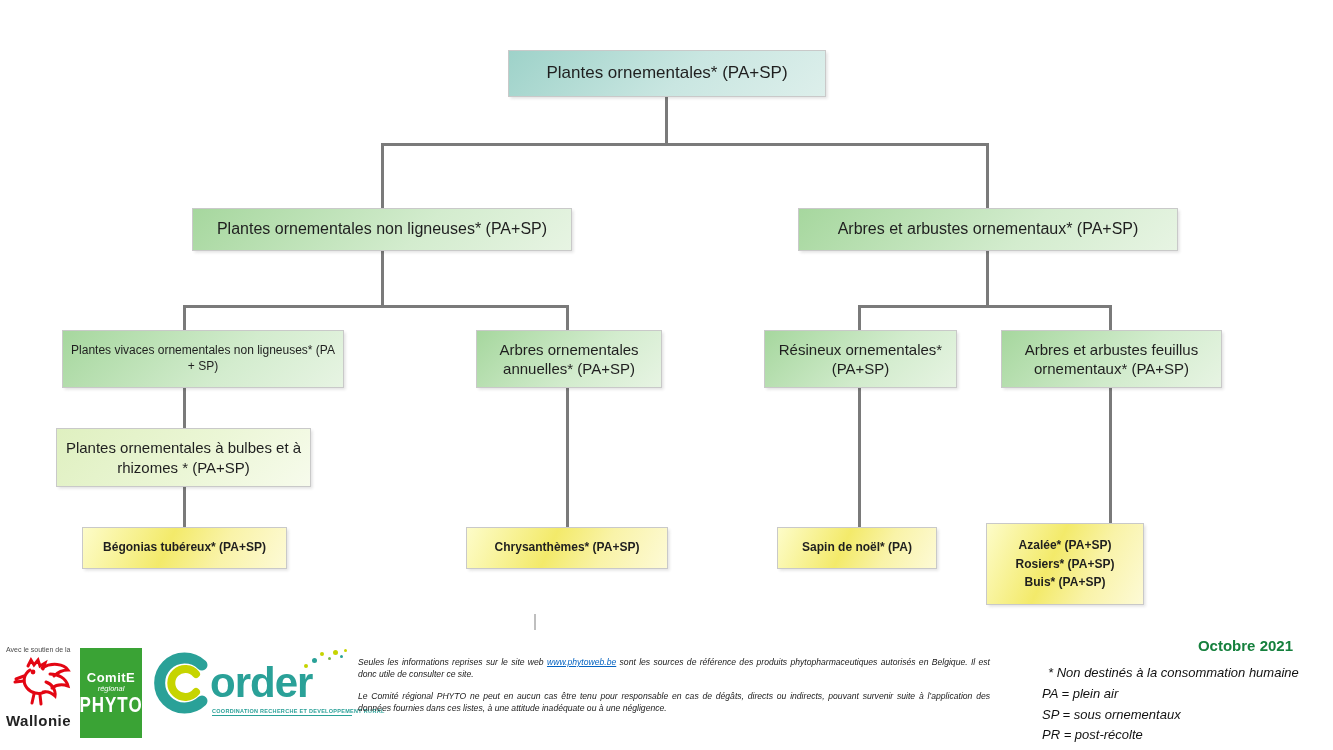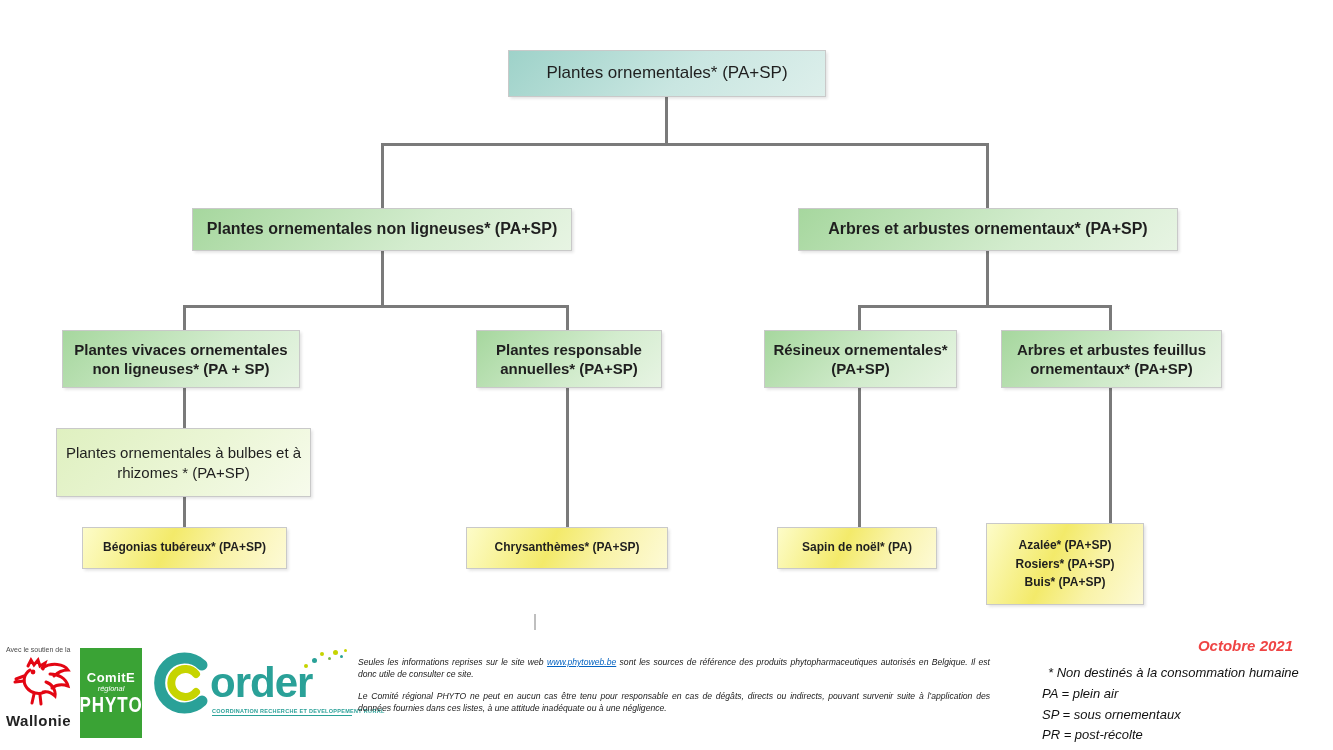--- a/index.html
+++ b/index.html
@@ -7,31 +7,31 @@
     position:relative;width:1333px;height:750px;background:#ffffff;overflow:hidden;
     font-family:"Liberation Sans",sans-serif;color:#1f1f1f;
   }
   
   .box{
     position:absolute;display:flex;align-items:center;justify-content:center;
     text-align:center;border:1px solid #c9c9c9;box-sizing:border-box;
     line-height:1.3;box-shadow:1.5px 1.5px 3px rgba(0,0,0,.12);padding:2px 6px;
   }
   .box.teal  {background:linear-gradient(135deg,#9ed2c9 0%,#c9e6e1 55%,#ddefeb 100%);}
-  .box.green {background:linear-gradient(135deg,#a6d79e 0%,#d3ecce 60%,#e7f4e3 100%);font-weight:bold;}
+  .box.green {background:linear-gradient(135deg,#a6d79e 0%,#d3ecce 60%,#e7f4e3 100%);}
   .box.lime  {background:linear-gradient(135deg,#dff0c0 0%,#ebf6d6 55%,#f7fbec 100%);}
   .box.yellow{background:linear-gradient(115deg,#fdfcc9 0%,#f3ea6a 42%,#f9f3a8 68%,#fdfad6 100%);}
   #box-root {left:508px;top:50px;width:318px;height:47px;font-size:17px;}
   #box-l2a  {left:192px;top:208px;width:380px;height:43px;font-size:16px;}
   #box-l2b  {left:798px;top:208px;width:380px;height:43px;font-size:16px;}
-  #box-l3a  {left:62px; top:330px;width:238px;height:58px;font-size:15px;}
+  #box-l3a  {left:62px; top:330px;width:282px;height:58px;font-size:12px;}
   #box-l3b  {left:476px;top:330px;width:186px;height:58px;font-size:15px;}
   #box-l3c  {left:764px;top:330px;width:193px;height:58px;font-size:15px;}
   #box-l3d  {left:1001px;top:330px;width:221px;height:58px;font-size:15px;}
-  #box-l4   {left:56px; top:428px;width:255px;height:69px;font-size:15px;}
+  #box-l4   {left:56px; top:428px;width:255px;height:59px;font-size:15px;}
   #box-leaf1{left:82px; top:527px;width:205px;height:42px;font-size:12px;font-weight:bold;}
   #box-leaf2{left:466px;top:527px;width:202px;height:42px;font-size:12px;font-weight:bold;}
   #box-leaf3{left:777px;top:527px;width:160px;height:42px;font-size:12px;font-weight:bold;}
   #box-leaf4{left:986px;top:523px;width:158px;height:82px;font-size:12px;font-weight:bold;flex-direction:column;line-height:1.55;}
   
   .vline,.hline{position:absolute;background:#7a7a7a;}
   .vline{width:3px;} .hline{height:3px;}
   .tickmark{position:absolute;width:2px;height:16px;background:#bfbfbf;left:534px;top:614px;}
   
   .wallonie{position:absolute;left:6px;top:646px;width:102px;text-align:left;}
@@ -52,21 +52,21 @@
     border-bottom:1px solid #2aa198;padding-bottom:1px;margin-left:60px;margin-top:-6px;white-space:nowrap;
   }
   .dots{position:absolute;left:150px;top:-4px;width:48px;height:26px;}
   .dots i{position:absolute;border-radius:50%;display:block;}
   .disclaimer{
     position:absolute;left:358px;top:656px;width:632px;
     font-size:8.6px;font-style:italic;line-height:1.45;color:#1a1a1a;text-align:justify;
   }
   .disclaimer p{margin:0 0 9px 0;}
   .disclaimer a{color:#0563c1;text-decoration:underline;}
-  .datebox{position:absolute;left:1040px;top:637px;width:253px;text-align:right;font-weight:bold;font-size:15px;color:#ef4444;font-style:italic;}
+  .datebox{position:absolute;left:1040px;top:637px;width:253px;text-align:right;font-weight:bold;font-size:15px;color:#15803d;}
   .legend{position:absolute;left:1042px;top:663px;font-size:13px;font-style:italic;color:#111;line-height:1.6;}
   .legend div:first-child{padding-left:6px;}
 </style>
 </head>
 <body>
 
 <div class="stage">
 
   <div class="vline" style="left:665px;top:97px;height:46px;"></div>
   <div class="hline" style="left:381px;top:143px;width:608px;"></div>
@@ -84,21 +84,21 @@
   <div class="vline" style="left:183px;top:487px;height:40px;"></div>
   <div class="vline" style="left:566px;top:388px;height:139px;"></div>
   <div class="vline" style="left:858px;top:388px;height:139px;"></div>
   <div class="vline" style="left:1109px;top:388px;height:135px;"></div>
   <div class="tickmark"></div>
 
   <div class="box teal" id="box-root">Plantes ornementales* (PA+SP)</div>
   <div class="box green" id="box-l2a">Plantes ornementales non ligneuses* (PA+SP)</div>
   <div class="box green" id="box-l2b">Arbres et arbustes ornementaux* (PA+SP)</div>
   <div class="box green" id="box-l3a">Plantes vivaces ornementales non ligneuses* (PA + SP)</div>
-  <div class="box green" id="box-l3b">Plantes responsable annuelles* (PA+SP)</div>
+  <div class="box green" id="box-l3b">Arbres ornementales annuelles* (PA+SP)</div>
   <div class="box green" id="box-l3c">Résineux ornementales* (PA+SP)</div>
   <div class="box green" id="box-l3d">Arbres et arbustes feuillus ornementaux* (PA+SP)</div>
   <div class="box lime" id="box-l4">Plantes ornementales à bulbes et à rhizomes * (PA+SP)</div>
   <div class="box yellow" id="box-leaf1">Bégonias tubéreux* (PA+SP)</div>
   <div class="box yellow" id="box-leaf2">Chrysanthèmes* (PA+SP)</div>
   <div class="box yellow" id="box-leaf3">Sapin de noël* (PA)</div>
   <div class="box yellow" id="box-leaf4">
     <div>Azalée* (PA+SP)</div>
     <div>Rosiers* (PA+SP)</div>
     <div>Buis* (PA+SP)</div>

